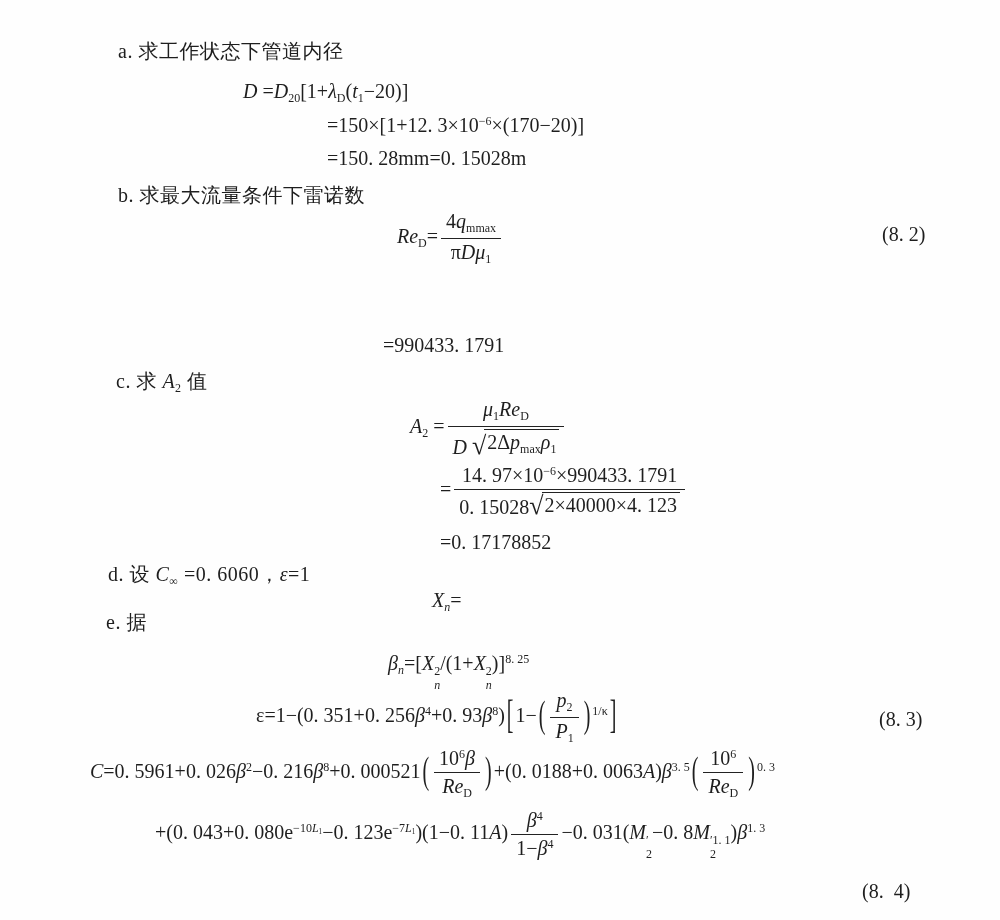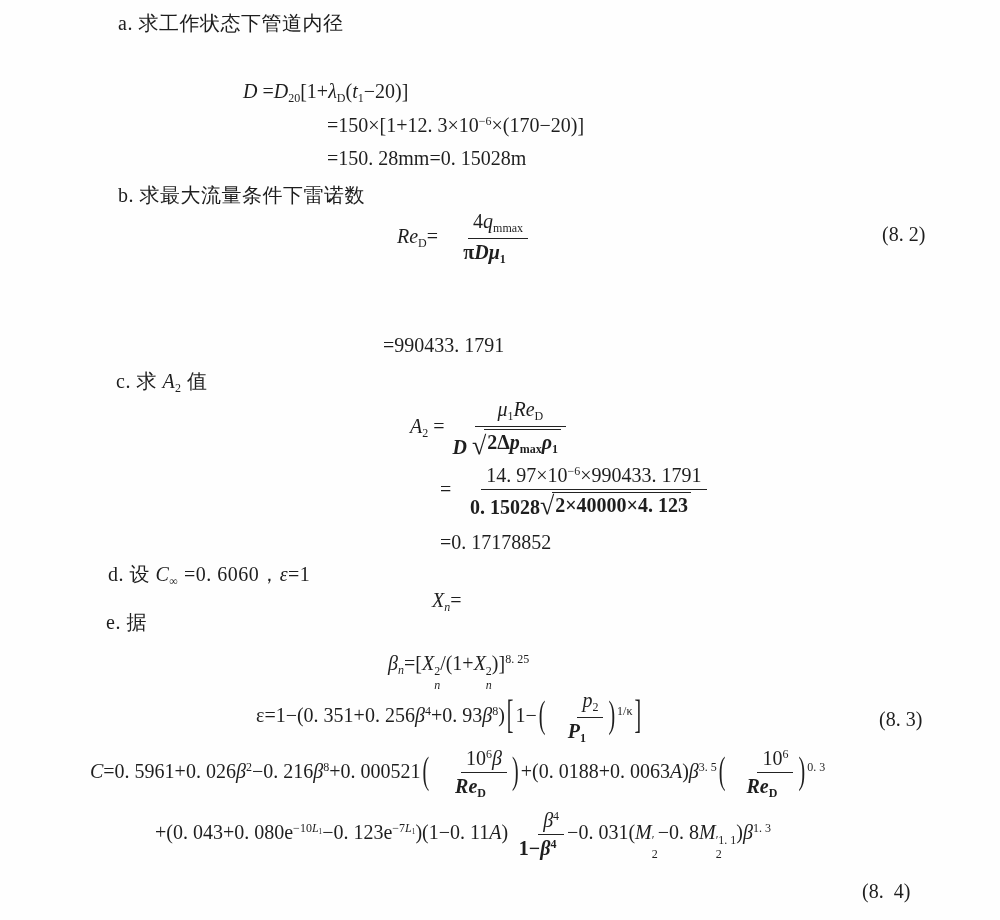--- a/index.html
+++ b/index.html
@@ -6,36 +6,36 @@
   .page{position:relative;width:1000px;height:920px;background:#fefefe;overflow:hidden;
         font-family:"Liberation Serif","DejaVu Serif",serif;color:#1e1e1e;font-size:20px;}
   .line{position:absolute;white-space:nowrap;line-height:1.15;}
   .heading{font-size:20px;letter-spacing:0.5px;}
   .it{font-style:italic;}
   sub,sup{font-size:0.6em;}
   sub{vertical-align:-0.33em;}
   sup{vertical-align:0.6em;}
   sub.i,.ss .i{font-style:italic;}
   .frac{display:inline-block;vertical-align:middle;text-align:center;margin:0 3px;}
-  .frac .num{display:block;padding:0 5px 2px;border-bottom:1.5px solid #222;margin-left:27px;}
-  .frac .den{display:block;padding:2px 5px 0;font-weight:bold;}
+  .frac .num{display:block;padding:0 5px 2px;border-bottom:1.5px solid #222;}
+  .frac .den{display:block;padding:2px 5px 0;}
   .sqrt{display:inline-flex;align-items:stretch;}
   .rad{font-size:1.3em;line-height:0.8;align-self:flex-end;margin-right:-2px;}
   .vinc{display:inline-block;border-top:1.6px solid #222;padding:1px 3px 0;text-align:center;}
   .ss{display:inline-flex;flex-direction:column;align-items:flex-start;line-height:1.1;
       vertical-align:-0.45em;font-size:0.6em;}
   .big{display:inline-block;transform:scaleY(1.85);transform-origin:50% 52%;margin:0 2px;}
   .big2{transform:scaleY(2.05);}
 </style>
 </head>
 <body>
 
 <div class="page">
 
-  <div class="line heading" style="left:118px;top:12px">a. 求工作状态下管道内径</div>
+  <div class="line heading" style="left:118px;top:40px">a. 求工作状态下管道内径</div>
   <div class="line" style="left:243px;top:80px"><span class="it">D</span><span> =</span><span class="it">D</span><sub>20</sub><span>[1+</span><span class="it">λ</span><sub>D</sub><span>(</span><span class="it">t</span><sub>1</sub><span>−20)]</span></div>
   <div class="line" style="left:327px;top:114px"><span>=150×[1+12. 3×10</span><sup>−6</sup><span>×(170−20)]</span></div>
   <div class="line" style="left:327px;top:147px">=150. 28mm=0. 15028m</div>
 
   <div class="line heading" style="left:118px;top:184px">b. 求最大流量条件下雷诺数</div>
   <div class="line" style="left:397px;top:210px"><span class="it">Re</span><sub>D</sub><span>=</span><span class="frac"><span class="num"><span>4</span><span class="it">q</span><sub>mmax</sub></span><span class="den"><span>π</span><span class="it">D</span><span class="it">μ</span><sub>1</sub></span></span></div>
   <div class="line" style="left:882px;top:223px">(8. 2)</div>
   <div class="line" style="left:383px;top:334px">=990433. 1791</div>
 
   <div class="line heading" style="left:116px;top:370px"><span>c. 求 </span><span class="it">A</span><sub>2</sub><span> 值</span></div>

